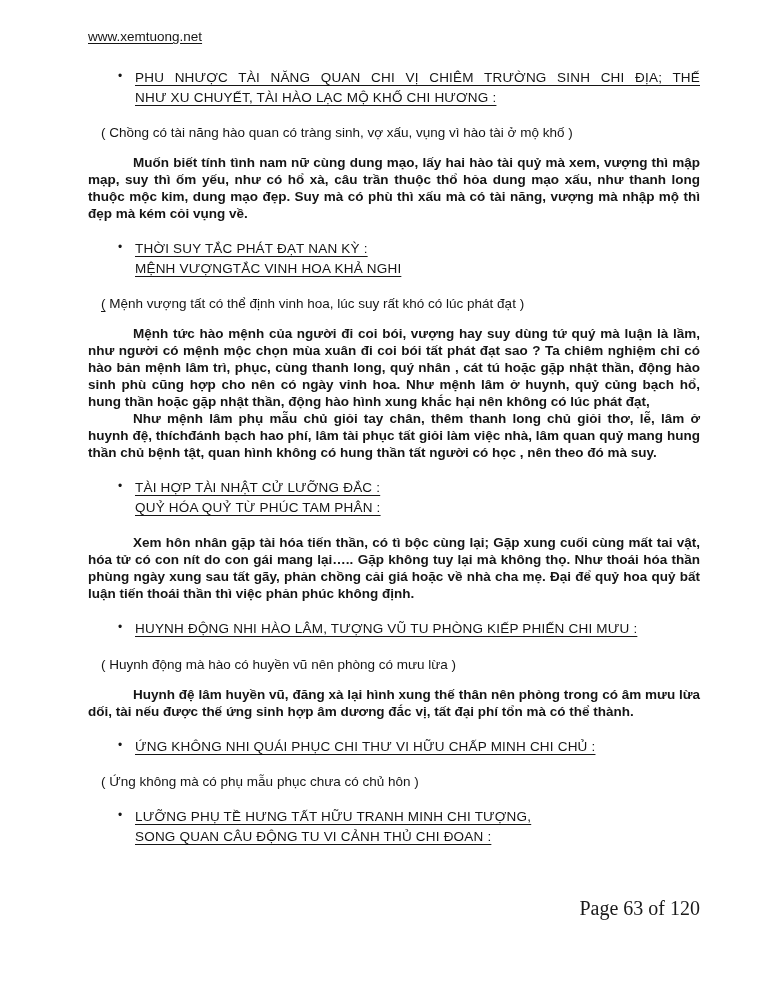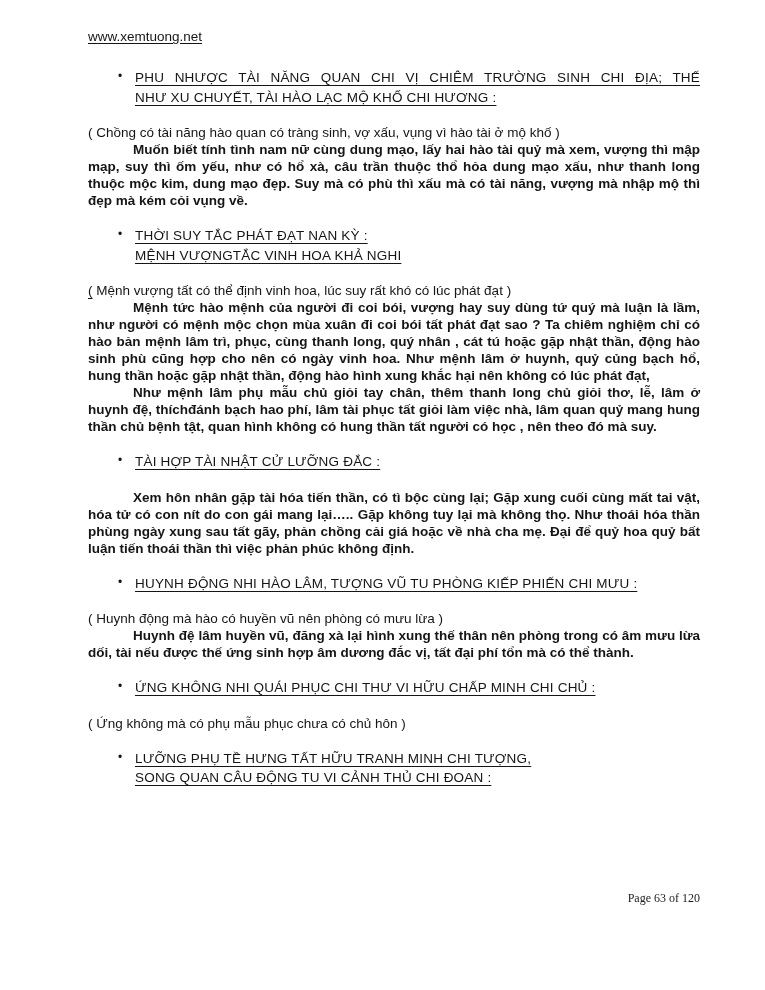--- a/index.html
+++ b/index.html
@@ -43,38 +43,38 @@
     text-decoration-thickness: 1.4px;
     text-underline-offset: 2.5px;
     letter-spacing: 0.2px;
     line-height: 19.5px;
     white-space: normal;
   }
   .h-line.justify-last {
     text-align: justify;
     text-align-last: justify;
   }
-  .paren { margin: 0; }
+  .paren { margin: 13px; }
   .paren .open-underlined {
     text-decoration: underline;
     text-decoration-thickness: 1.4px;
     text-underline-offset: 2.5px;
   }
   .para {
     margin: 0;
     text-align: justify;
     text-indent: 45px;
     font-weight: bold;
   }
   .footer {
     position: absolute;
     right: 65px;
-    bottom: 42px;
+    bottom: 32px;
     font-family: "Liberation Serif", "DejaVu Serif", serif;
-    font-size: 12px;
+    font-size: 20px;
     color: #1a1a1a;
   }
 </style>
 </head>
 <body>
 
 <div class="page">
 
   <span class="site">www.xemtuong.net</span>
 
@@ -104,20 +104,21 @@
     <p class="para">Mệnh tức hào mệnh của người đi coi bói, vượng hay suy dùng tứ quý mà luận là lầm, như người có mệnh mộc chọn mùa xuân đi coi bói tất phát đạt sao ? Ta chiêm nghiệm chỉ có hào bản mệnh lâm trì, phục, cùng thanh long, quý nhân , cát tú hoặc gặp nhật thần, động hào sinh phù cũng hợp cho nên có ngày vinh hoa. Như mệnh lâm ở huynh, quỷ củng bạch hổ, hung thần hoặc gặp nhật thần, động hào hình xung khắc hại nên không có lúc phát đạt,</p>
     <p class="para">Như mệnh lâm phụ mẫu chủ giỏi tay chân, thêm thanh long chủ giỏi thơ, lễ, lâm ở huynh đệ, thíchđánh bạch hao phí, lâm tài phục tất giỏi làm việc nhà, lâm quan quỷ mang hung thần chủ bệnh tật, quan hình không có hung thần tất người có học , nên theo đó mà suy.</p>
   </div>
 
   
   <div class="section">
     <div class="heading-row">
       <span class="bullet">•</span>
       <span class="h-lines">
         <span class="h-line">TÀI HỢP TÀI NHẬT CỬ LƯỠNG ĐẮC :</span>
+        <span class="h-line">QUỶ HÓA QUỶ TỪ PHÚC TAM PHÂN :</span>
       </span>
     </div>
     <p class="para">Xem hôn nhân gặp tài hóa tiến thần, có tì bộc cùng lại; Gặp xung cuối cùng mất tai vật, hóa tử có con nít do con gái mang lại….. Gặp không tuy lại mà không thọ. Như thoái hóa thần phùng ngày xung sau tất gãy, phản chồng cải giá hoặc về nhà cha mẹ. Đại để quỷ hoa quỷ bất luận tiến thoái thần thì việc phản phúc không định.</p>
   </div>
 
   
   <div class="section">
     <div class="heading-row">
       <span class="bullet">•</span>
       <span class="h-lines">

